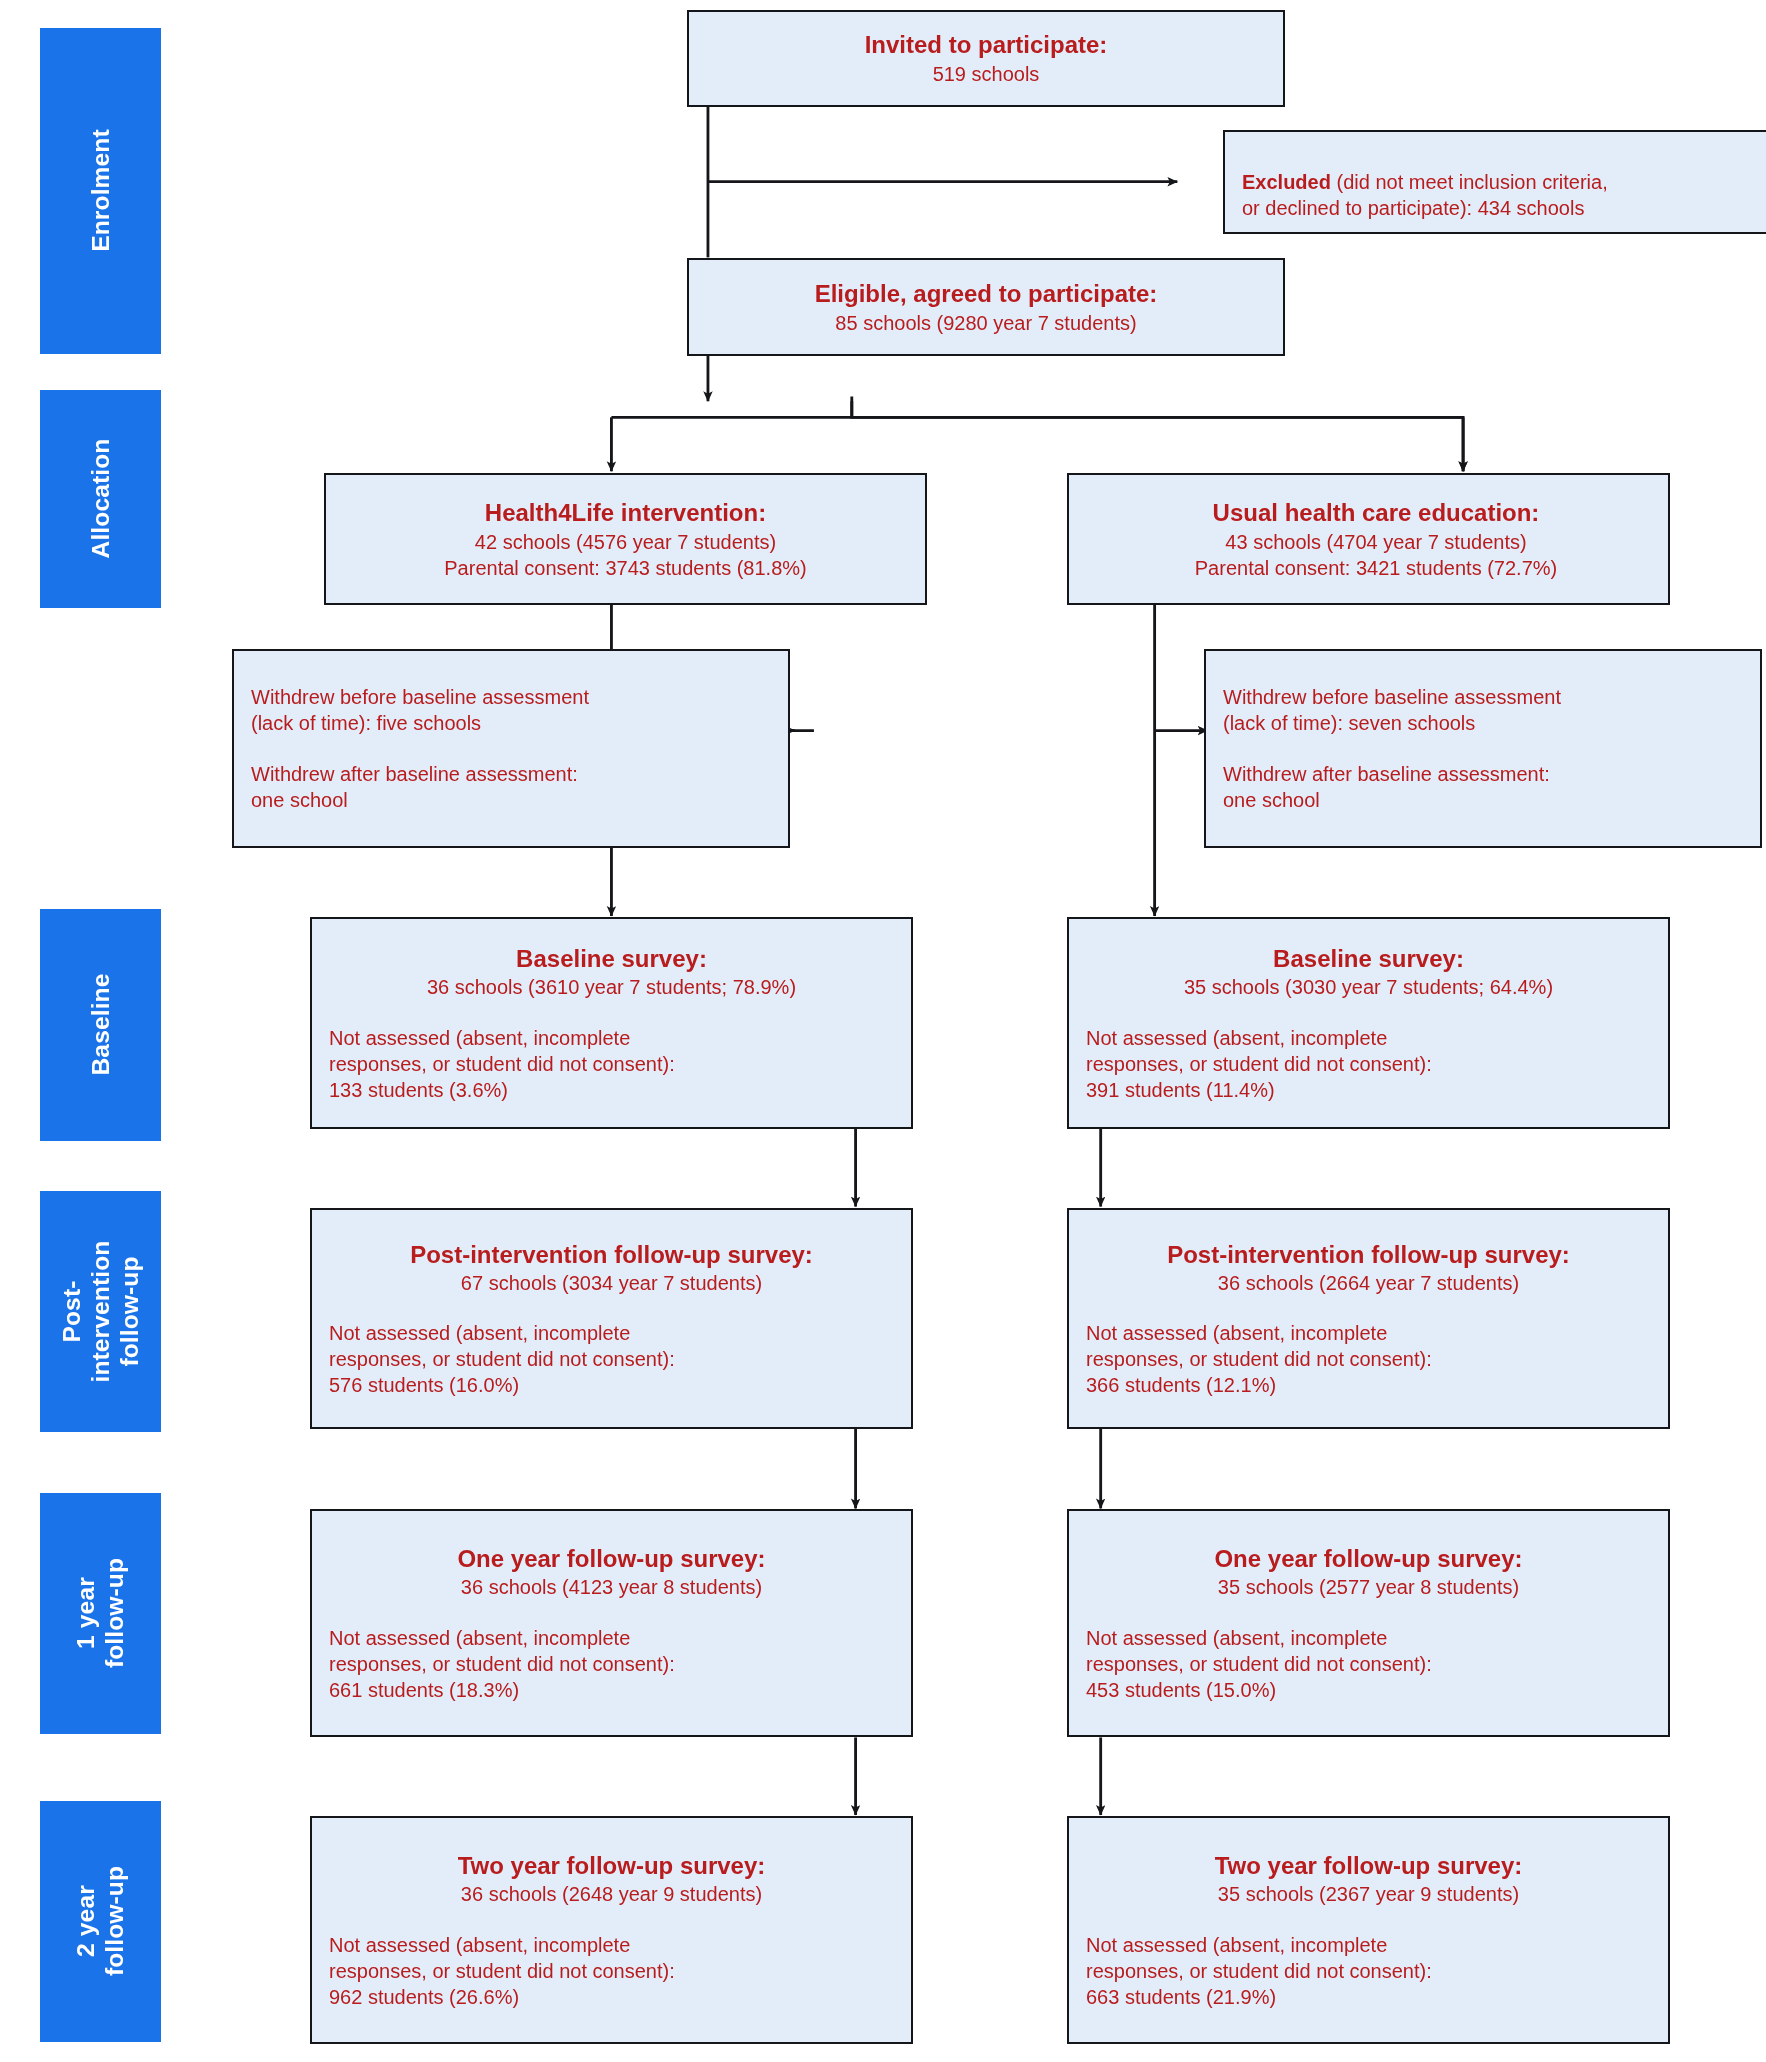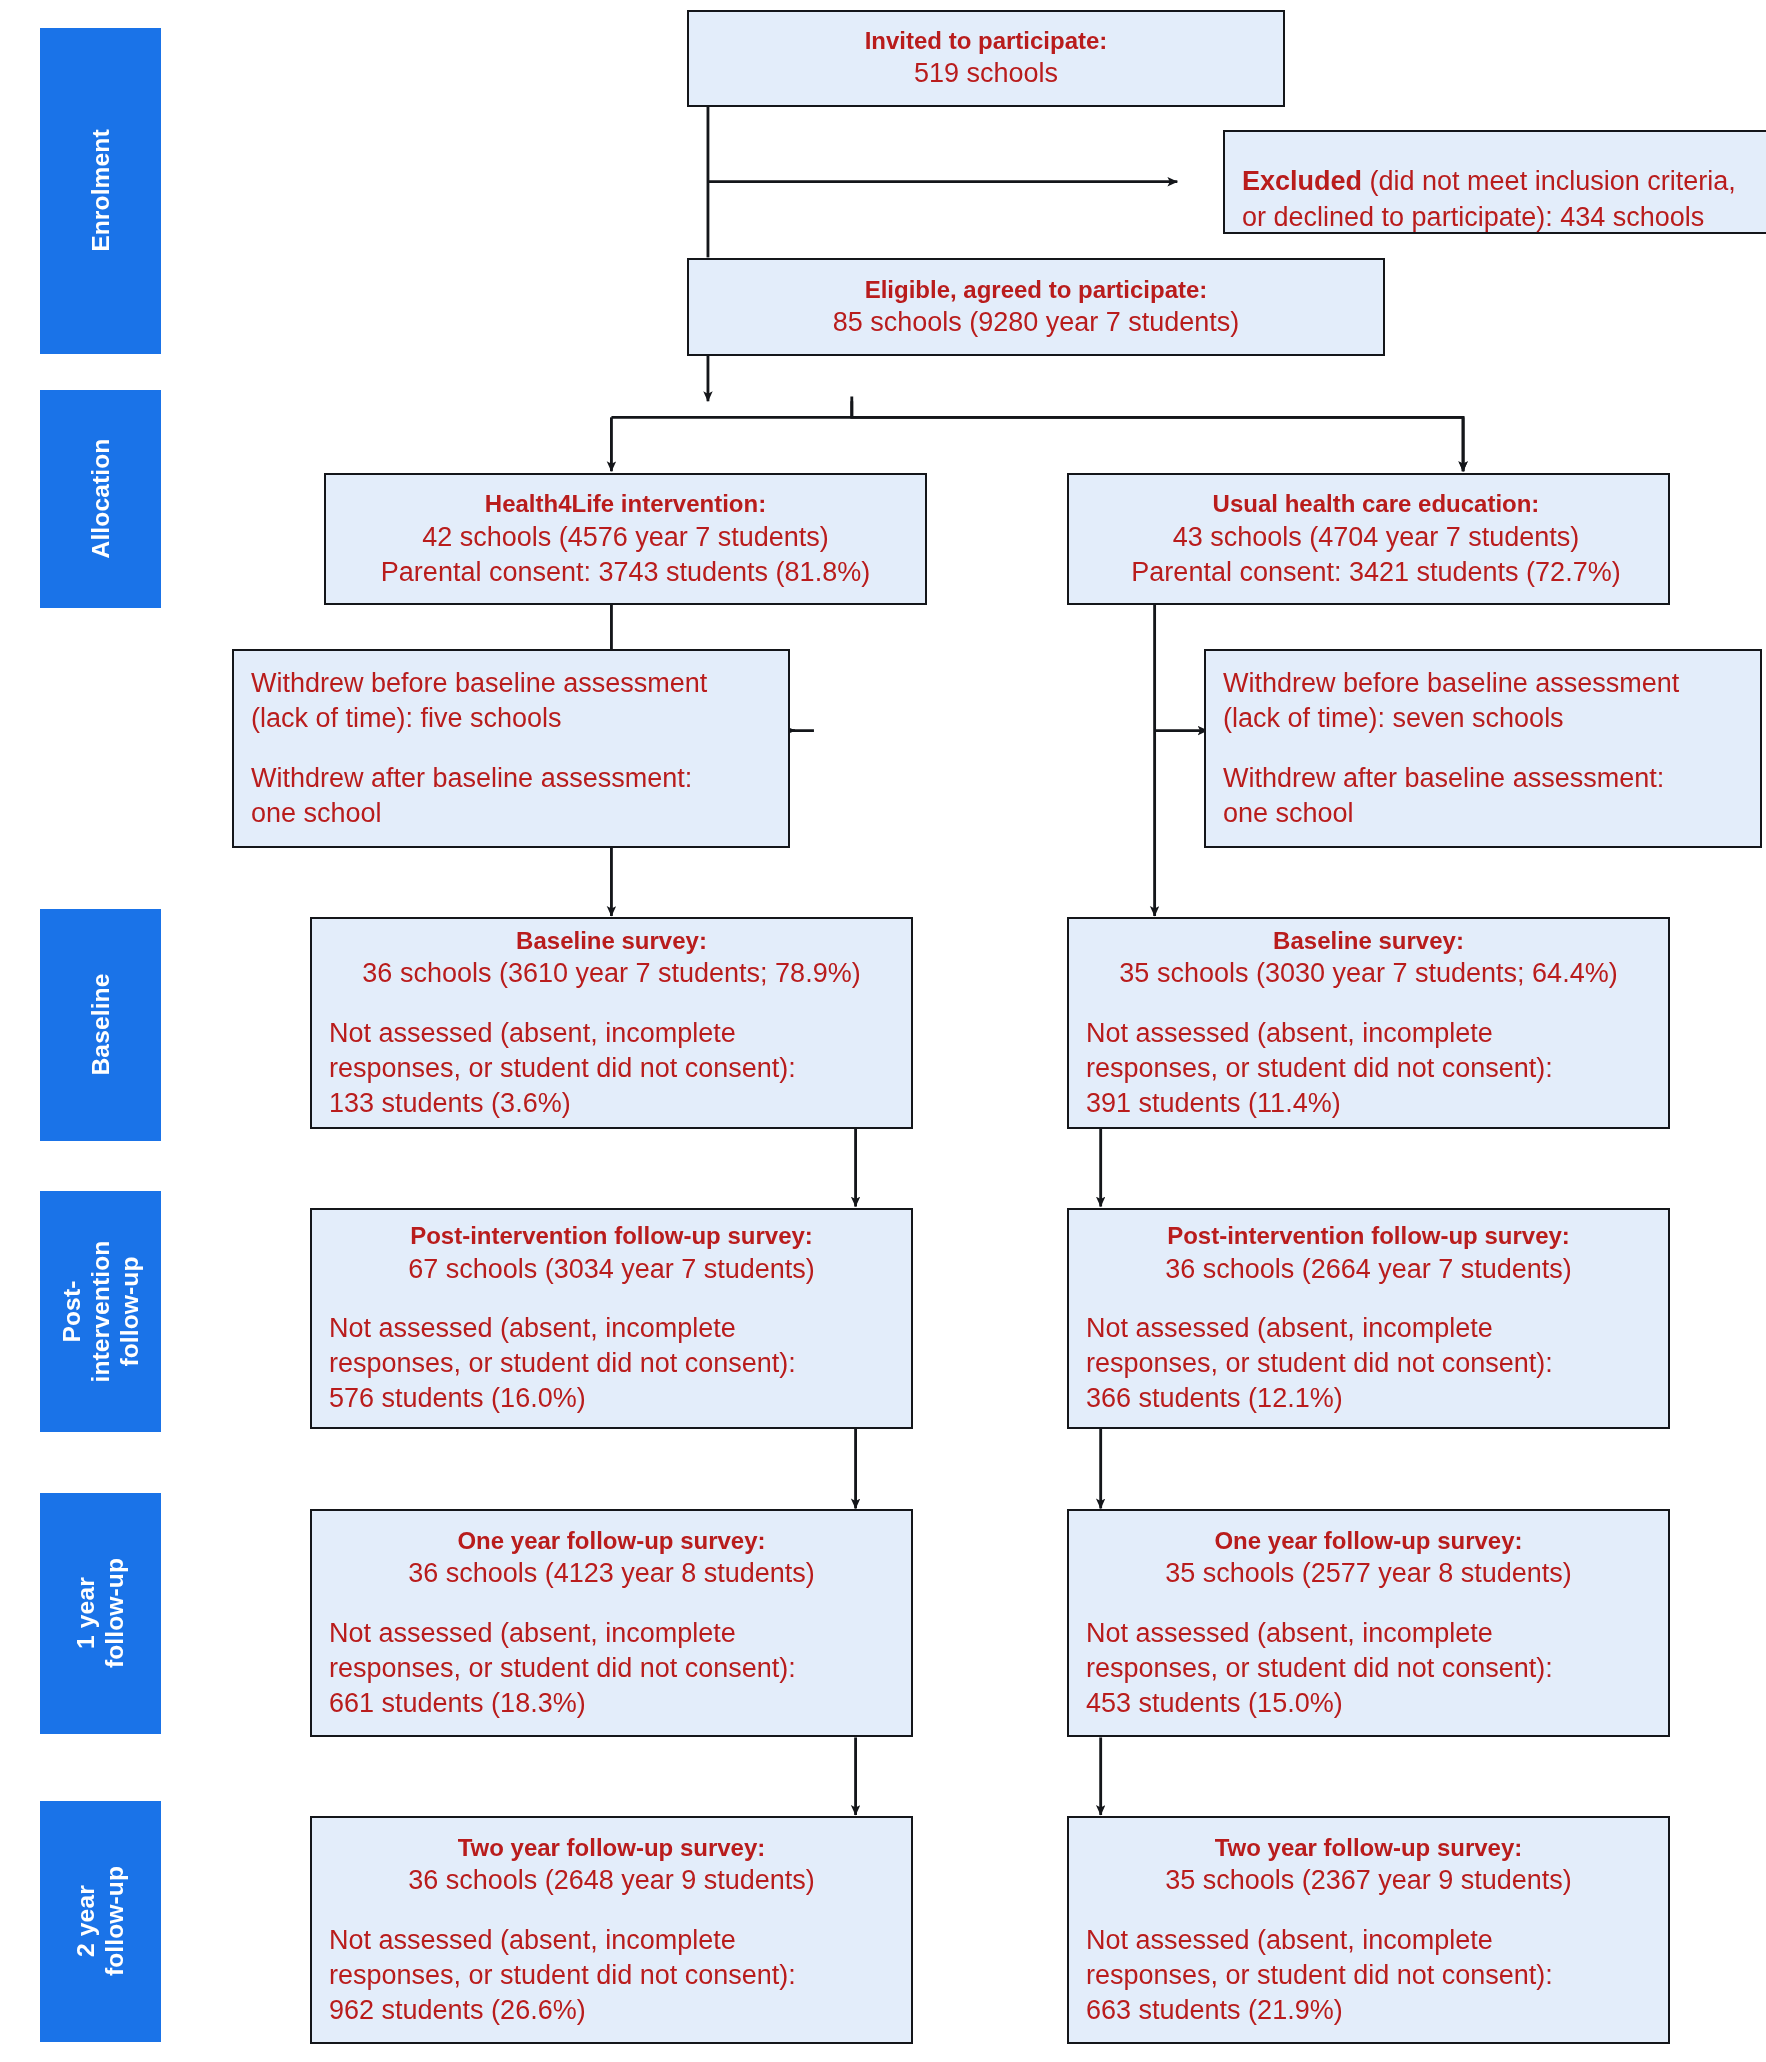--- a/index.html
+++ b/index.html
@@ -45,21 +45,21 @@
     position:absolute;
     background:#e3edfa;
     border:2.4px solid #14161a;
     box-sizing:border-box;
     display:flex;
     flex-direction:column;
     justify-content:center;
     color:#b91c1c;
   }
   .box .body{
-    font-size:27px;
+    font-size:20px;
     line-height:1.30;
     white-space:pre-line;
   }
   .ctr{ text-align:center; padding:0 13.2px; }
   .lft{ text-align:left; padding:0 17px; }
   .ttl{
     font-weight:bold;
     font-size:24px;
     line-height:1.30;
     white-space:pre-line;
@@ -150,21 +150,21 @@
     <div class="body ctr">519 schools</div>
   </div>
 
   <div class="box" style="left:1187px;top:130px;width:568px;height:104px;margin-left:36px;">
     <div class="body lft">
       <span class="inline-b">Excluded</span><span> (did not meet inclusion criteria,
 or declined to participate): 434 schools</span>
     </div>
   </div>
 
-  <div class="box" style="left:687px;top:258px;width:698px;height:98px;">
+  <div class="box" style="left:687px;top:258px;width:598px;height:98px;">
     <div class="ttl ctr">Eligible, agreed to participate:</div>
     <div class="body ctr">85 schools (9280 year 7 students)</div>
   </div>
 
   <div class="box" style="left:324px;top:473px;width:603px;height:132px;">
     <div class="ttl ctr">Health4Life intervention:</div>
     <div class="body ctr">42 schools (4576 year 7 students)
 Parental consent: 3743 students (81.8%)</div>
   </div>
 

